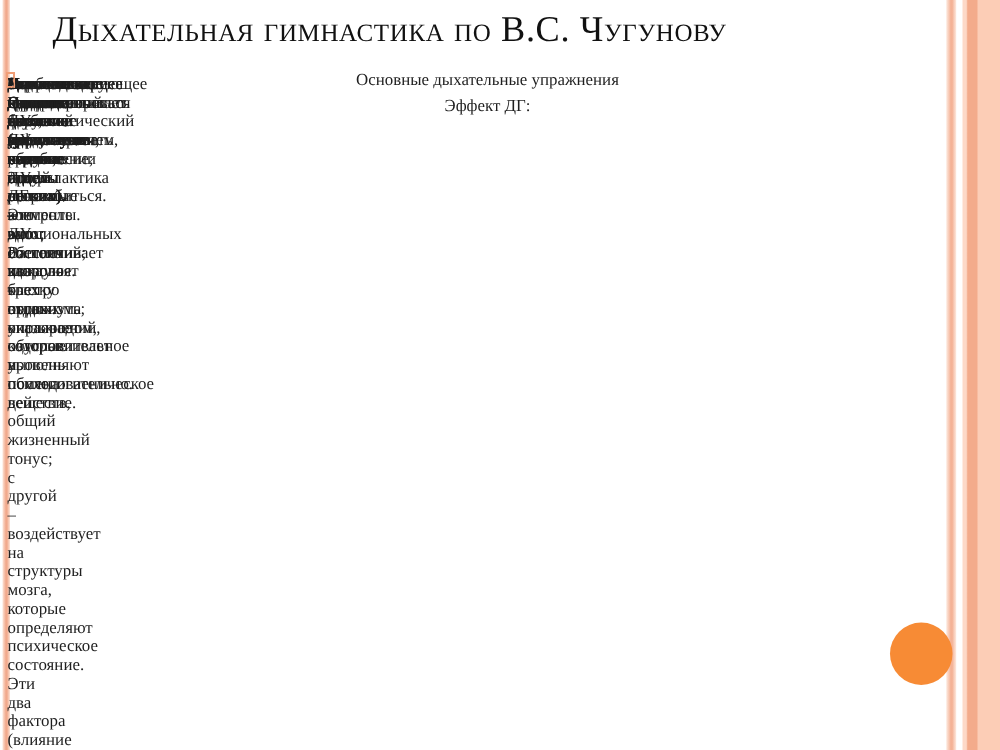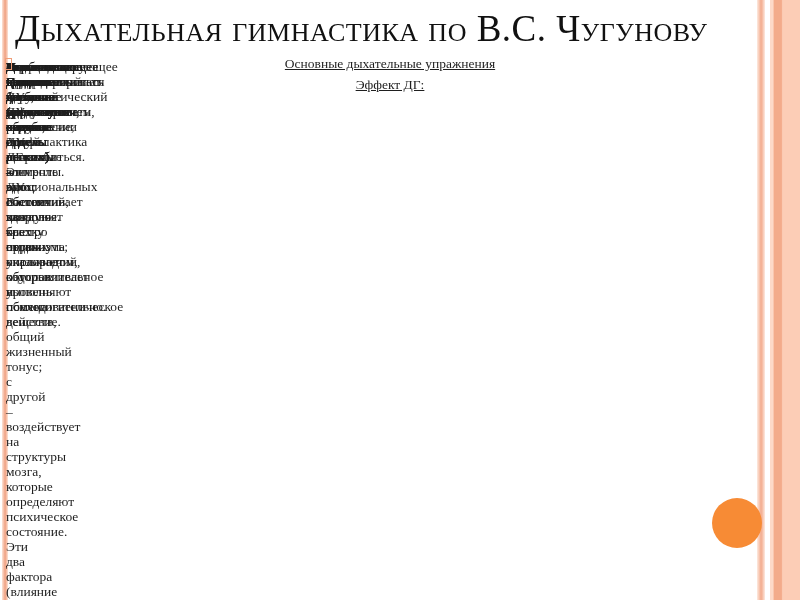--- a/index.html
+++ b/index.html
@@ -34,36 +34,36 @@
   }
 
   
   .circle {
     position: absolute; left: 712px; top: 498px; width: 50px; height: 50px;
     border-radius: 50%;
     background: var(--circle, #f78b35);
   }
 
   .title {
-    position: absolute; left: 15px; top: 8px; width: 720px;
+    position: absolute; left: 42px; top: 8px; width: 720px;
     font-variant: small-caps;
-    font-size: 37px; line-height: 1.15;
+    font-size: 29px; line-height: 1.15;
     letter-spacing: 0.5px;
     color: #111111;
     white-space: nowrap;
   }
 
   .content {
     position: absolute; left: 30px; top: 56px; width: 720px;
     font-size: 13.5px; line-height: 15px;
   }
   .item { position: relative; margin-bottom: 6px; text-align: justify; }
   .item .txt { white-space: pre-wrap; }
   .item.center { text-align: center; }
-  .item.underline .txt { text-decoration: underline; }
+  .item.underline .txt { }
   .bullet {
     position: absolute; left: -25px; top: 2px;
     width: 5px; height: 10px;
     border: 1px solid var(--bullet, #ef9d77);
     background: transparent;
   }
 </style>
 </head>
 <body>
 

